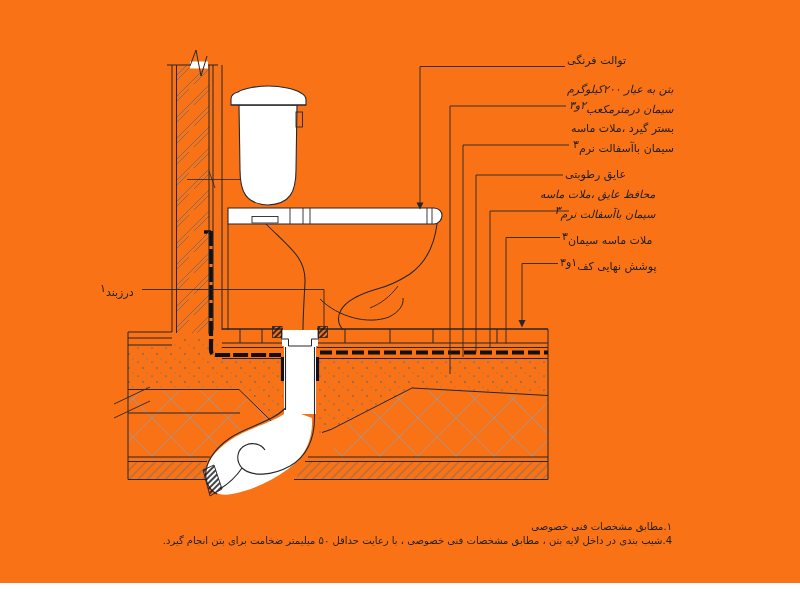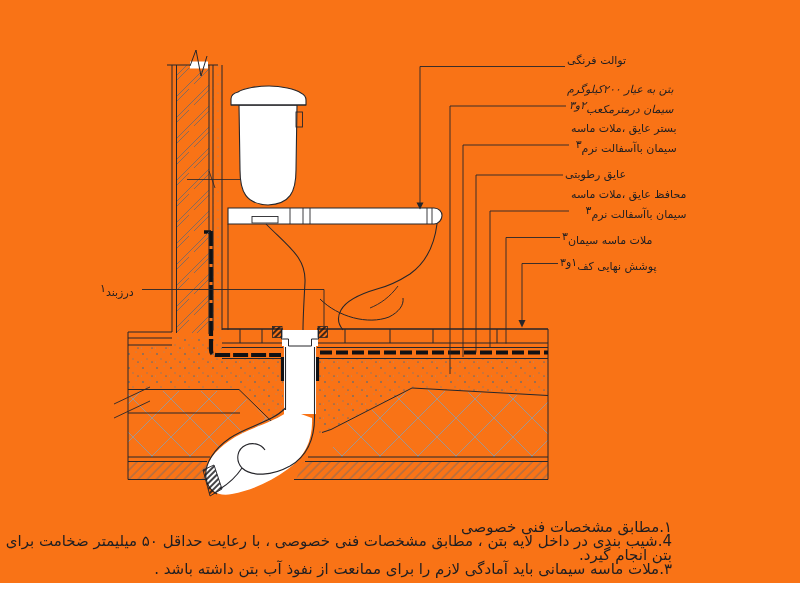--- a/index.html
+++ b/index.html
@@ -2,21 +2,21 @@
 <html><head>
 <meta charset="utf-8">
 <style>
   html,body{margin:0;padding:0;background:#fff;}
   .stage{position:relative;width:800px;height:583px;background:#f97316;overflow:hidden;
          font-family:"DejaVu Sans", sans-serif;}
   .stage svg{position:absolute;left:0;top:0;}
   .lbl{position:absolute;direction:rtl;white-space:nowrap;font-size:11px;color:#1e1e22;
        line-height:16px;letter-spacing:0;}
   .lbl sup{font-size:11px;vertical-align:4px;}
-  .footnotes{position:absolute;direction:rtl;text-align:right;font-size:15px;color:#1e1e22;
+  .footnotes{position:absolute;direction:rtl;text-align:right;font-size:10px;color:#1e1e22;
              line-height:14px;}
 </style>
 </head>
 <body>
 
 <div class="stage">
 
 <svg width="800" height="600" viewBox="0 0 800 600">
   <defs>
     <pattern id="brick" width="21" height="21" patternUnits="userSpaceOnUse">
@@ -157,44 +157,43 @@
 <div class="lbl" style="left:567px;top:53px;" dir="rtl">
   <span>توالت فرنگی</span>
 </div>
 
 <div class="lbl" style="left:567px;top:82px;font-style:italic;" dir="rtl">
   <div>بتن به عیار ۲۰۰کیلوگرم</div>
   <div><span>سیمان درمترمکعب</span><sup>۲و۳</sup></div>
 </div>
 
 <div class="lbl" style="left:571px;top:121px;" dir="rtl">
-  <div>بستر عایق ،ملات ماسه</div>
+  <div>بستر گیرد ،ملات ماسه</div>
   <div><span>سیمان باآسفالت نرم</span><sup>۳</sup></div>
 </div>
 
 <div class="lbl" style="left:565px;top:167px;" dir="rtl">
   <span>عایق رطوبتی</span>
 </div>
 
-<div class="lbl" style="left:571px;top:187px;" dir="rtl">
+<div class="lbl" style="left:540px;top:187px;font-style:italic;" dir="rtl">
   <div>محافظ عایق ،ملات ماسه</div>
   <div><span>سیمان باآسفالت نرم</span><sup>۳</sup></div>
 </div>
 
 <div class="lbl" style="left:562px;top:229px;" dir="rtl">
   <span>ملات ماسه سیمان</span><sup>۳</sup>
 </div>
 
 <div class="lbl" style="left:560px;top:255px;" dir="rtl">
   <span>پوشش نهایی کف</span><sup>۱و۳</sup>
 </div>
 
 <div class="lbl" style="left:100px;top:281px;" dir="rtl">
   <span>درزبند</span><sup>۱</sup>
 </div>
 
 <div class="footnotes" style="right:128px;top:520px;" dir="rtl">
   <div>۱.مطابق مشخصات فنی خصوصی</div>
   <div>4.شیب بندی در داخل لایه بتن ، مطابق مشخصات فنی خصوصی ، با رعایت حداقل ۵۰ میلیمتر ضخامت برای بتن انجام گیرد.</div>
-  <div>۳.ملات ماسه سیمانی باید آمادگی لازم را برای ممانعت از نفوذ آب بتن داشته باشد .</div>
 </div>
 
 </div>
 
 </body></html>

